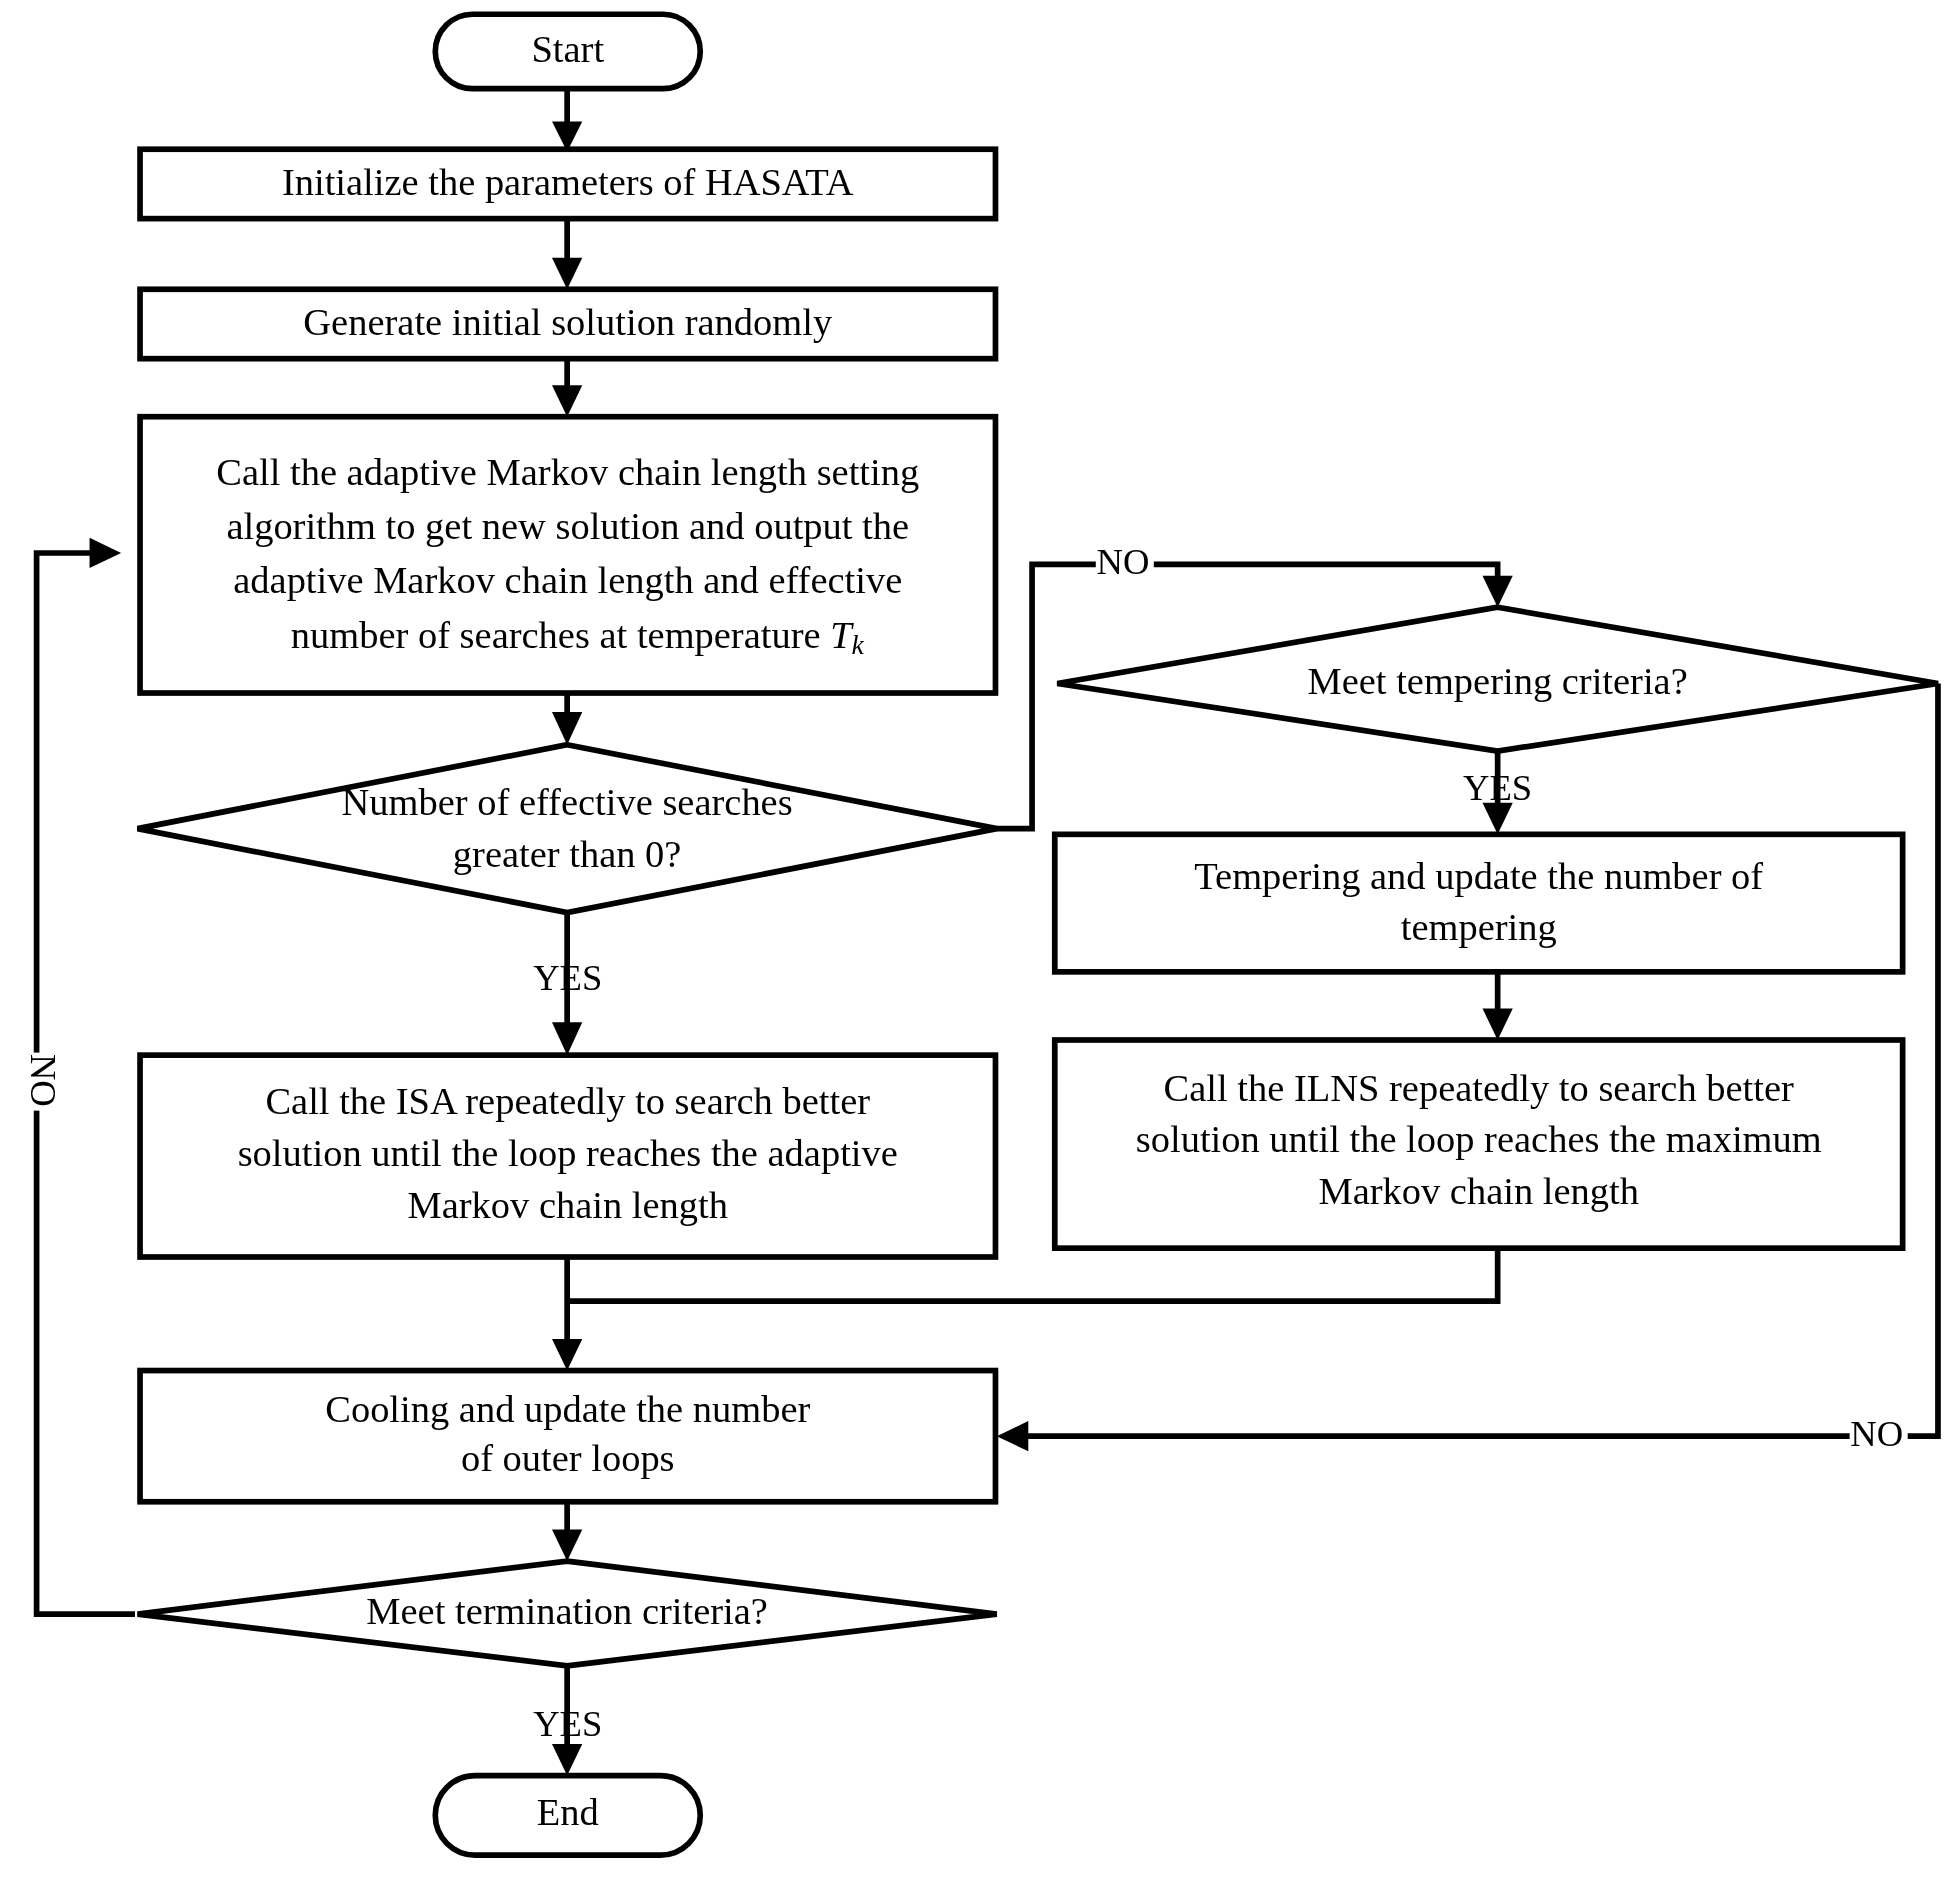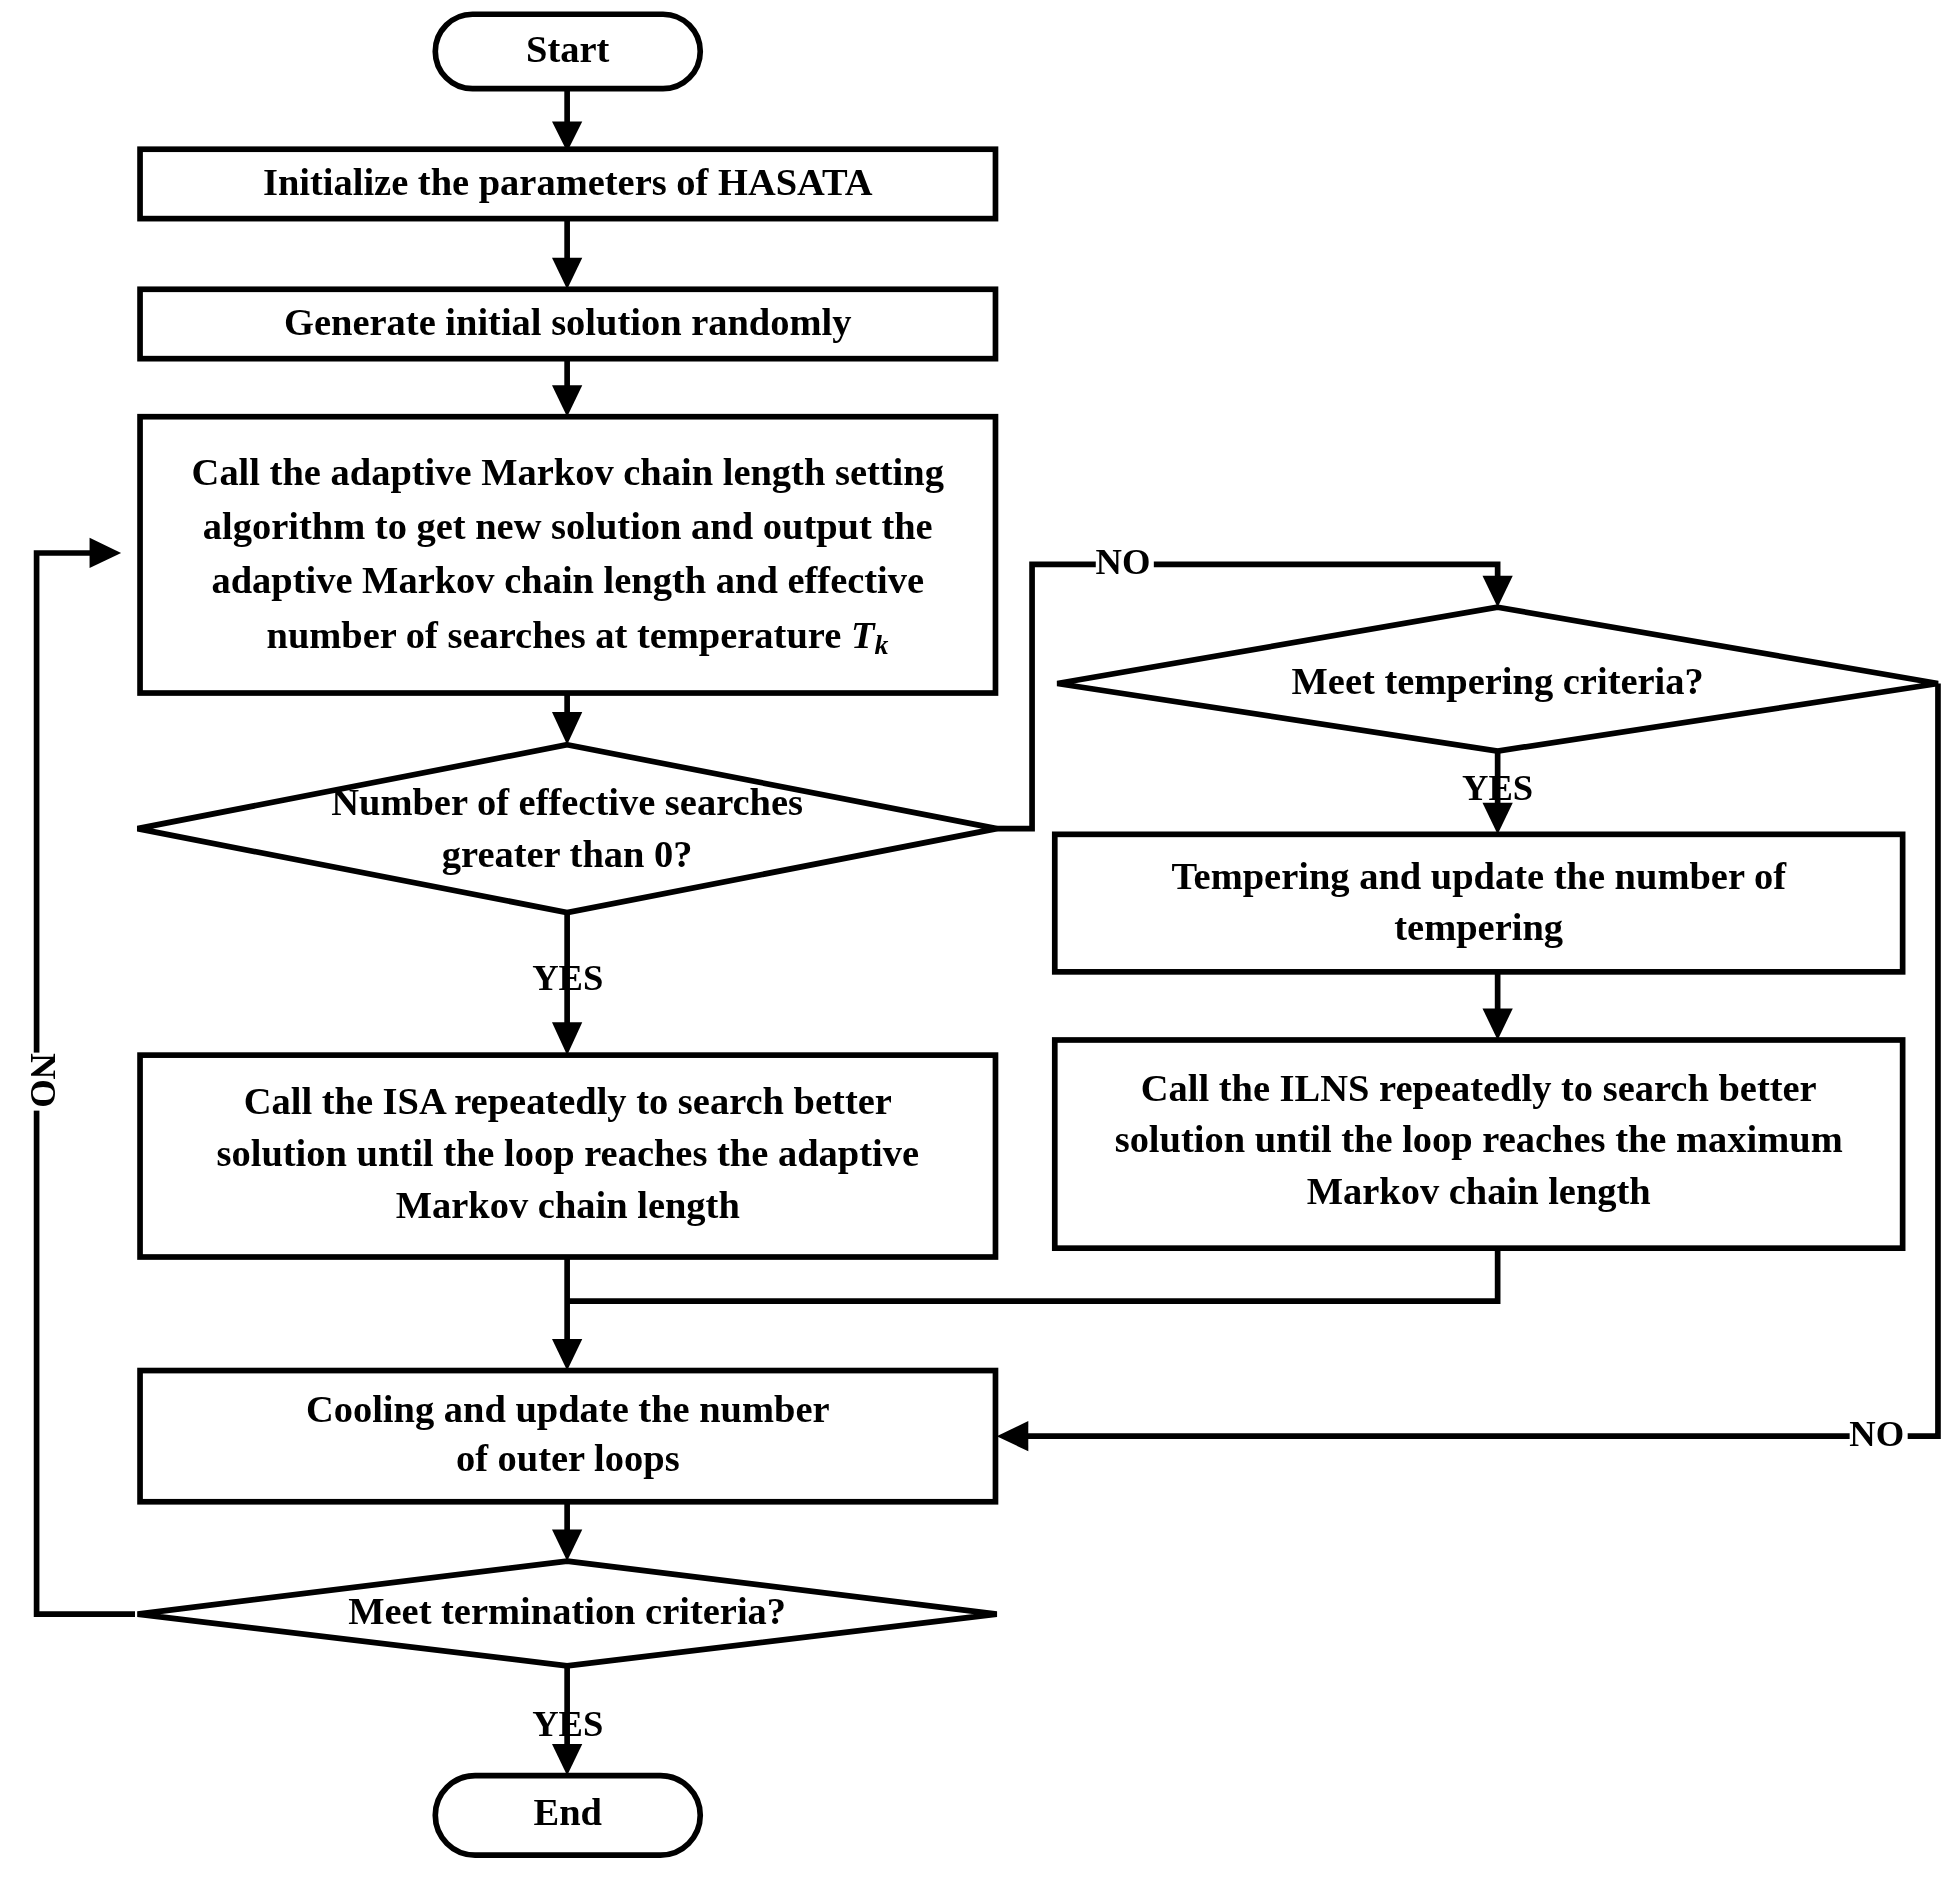--- a/index.html
+++ b/index.html
@@ -7,21 +7,20 @@
     padding: 0;
     background: #ffffff;
   }
   #page {
     position: relative;
     width: 1955px;
     height: 1880px;
     background: #ffffff;
     font-family: "Liberation Serif", "DejaVu Serif", serif;
     overflow: hidden;
-    font-weight: bold;
   }
   svg#flow {
     position: absolute;
     left: 0;
     top: 0;
     width: 1955px;
     height: 1880px;
     display: block;
   }
   .shape {

